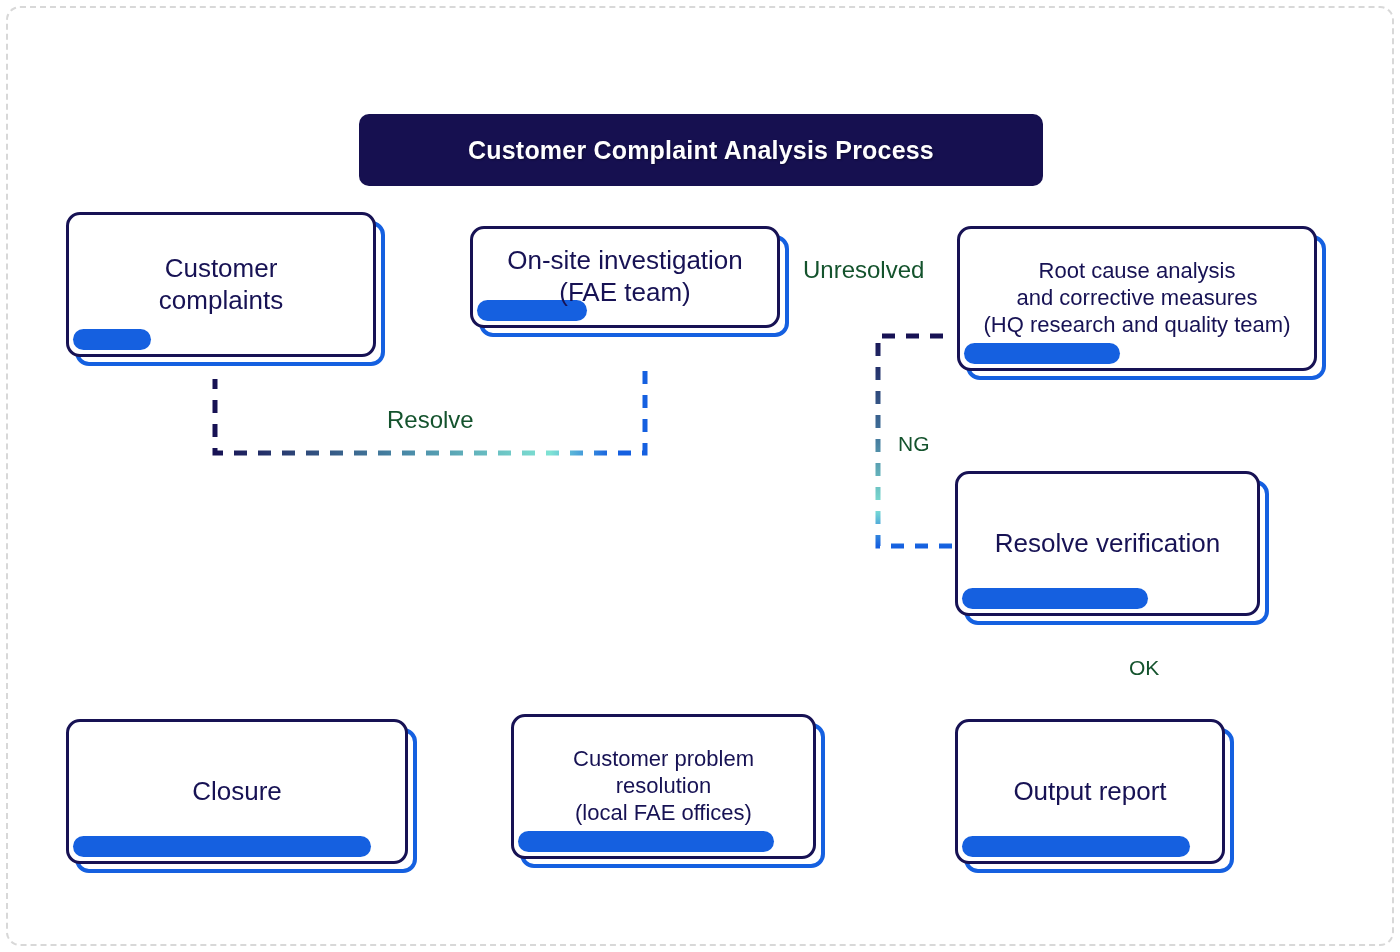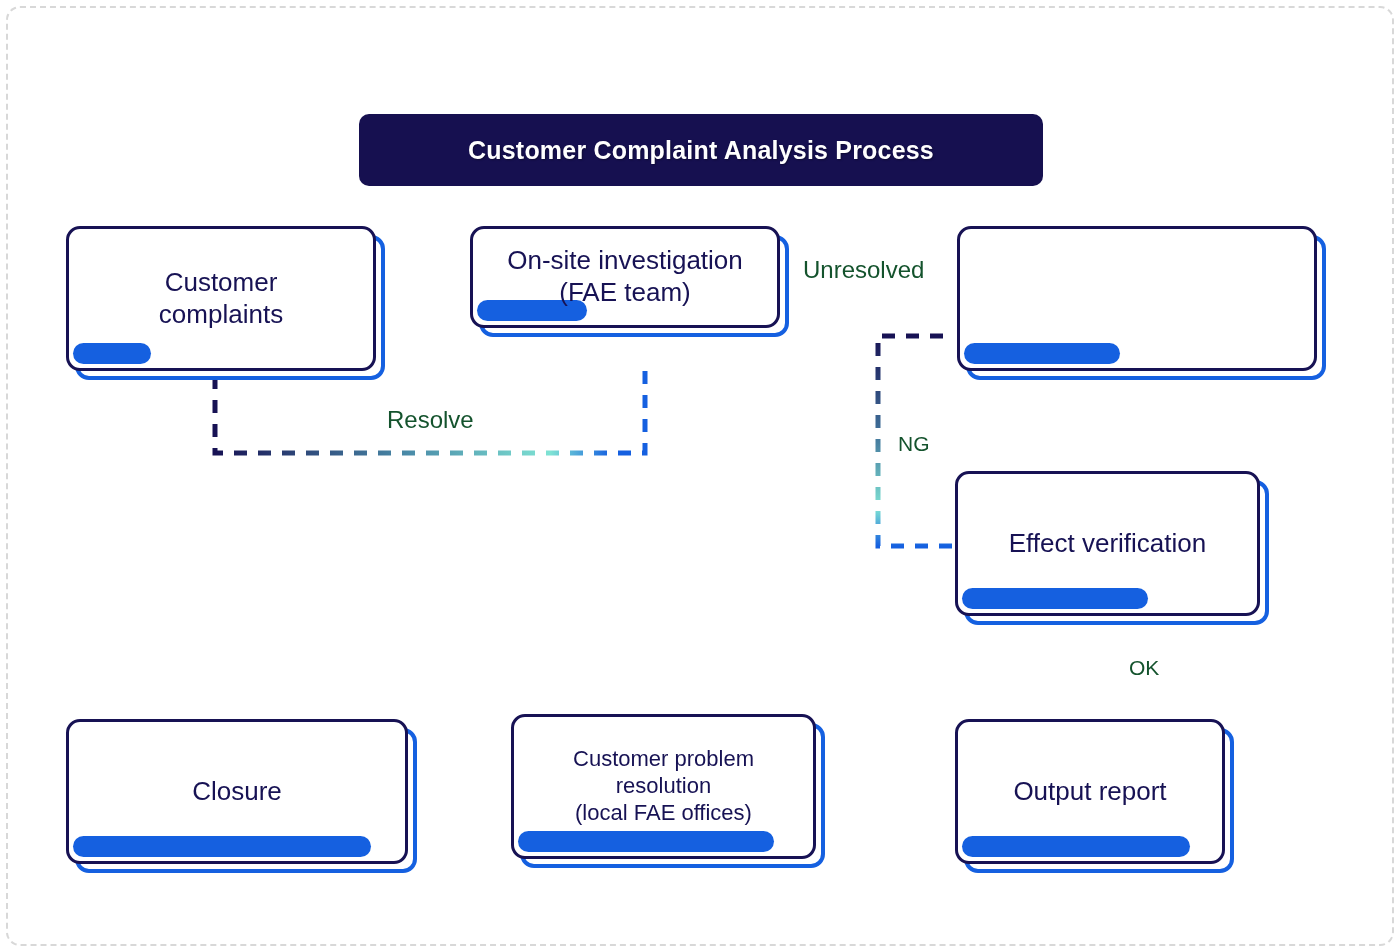--- a/index.html
+++ b/index.html
@@ -181,21 +181,21 @@
     <line x1="952" y1="792" x2="828" y2="792" stroke="url(#g-rl)" stroke-width="5" stroke-dasharray="13 11" stroke-linecap="butt"></line>
 
     <line x1="506" y1="792" x2="382" y2="792" stroke="url(#g-rl)" stroke-width="5" stroke-dasharray="13 11" stroke-linecap="butt"></line>
   </svg>
 
   <div class="edge-label" style="left:803px; top:256px;">Unresolved</div>
   <div class="edge-label" style="left:387px; top:406px;">Resolve</div>
   <div class="edge-label sm" style="left:898px; top:432px;">NG</div>
   <div class="edge-label sm" style="left:1129px; top:656px;">OK</div>
 
-  <div class="node" style="left:66px; top:226px; width:310px; height:145px;">
+  <div class="node" style="left:66px; top:212px; width:310px; height:145px;">
     <div class="shadow"></div>
     <div class="card">
       <div class="bar" style="width:78px;"></div>
       <div class="label">Customer
 complaints</div>
     </div>
   </div>
 
   <div class="node" style="left:470px; top:226px; width:310px; height:102px;">
     <div class="shadow"></div>
@@ -203,28 +203,31 @@
       <div class="bar" style="width:110px;"></div>
       <div class="label">On-site investigation
 (FAE team)</div>
     </div>
   </div>
 
   <div class="node" style="left:957px; top:226px; width:360px; height:145px;">
     <div class="shadow"></div>
     <div class="card">
       <div class="bar" style="width:156px;"></div>
+      <div class="label small">Root cause analysis
+and corrective measures
+(HQ research and quality team)</div>
     </div>
   </div>
 
   <div class="node" style="left:955px; top:471px; width:305px; height:145px;">
     <div class="shadow"></div>
     <div class="card">
       <div class="bar" style="width:186px;"></div>
-      <div class="label">Effect verification</div>
+      <div class="label">Resolve verification</div>
     </div>
   </div>
 
   <div class="node" style="left:66px; top:719px; width:310px; height:145px;padding-left:32px;">
     <div class="shadow"></div>
     <div class="card">
       <div class="bar" style="width:298px;"></div>
       <div class="label">Closure</div>
     </div>
   </div>

